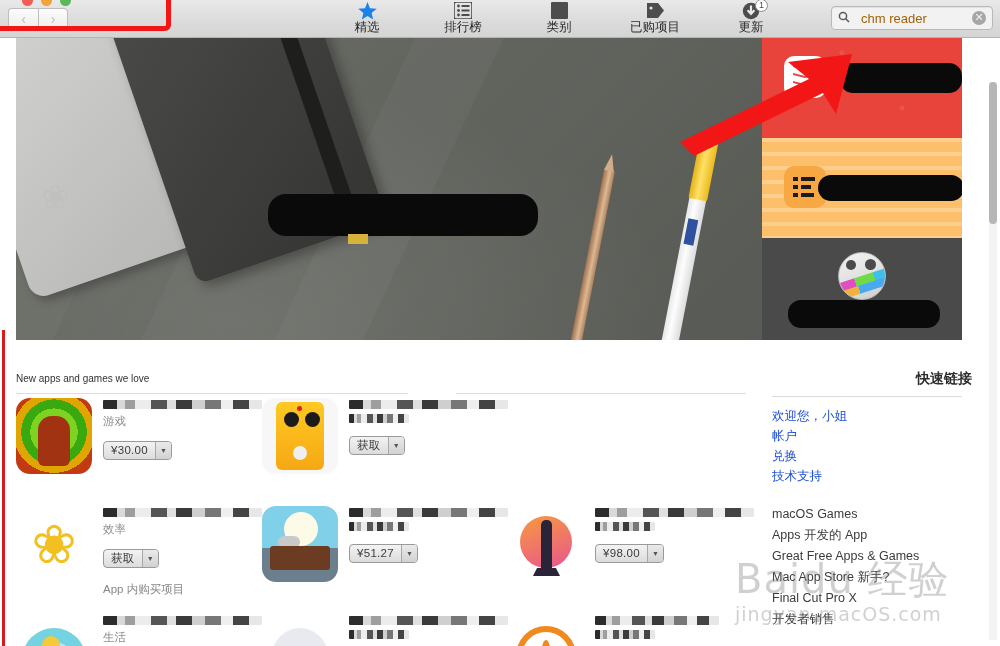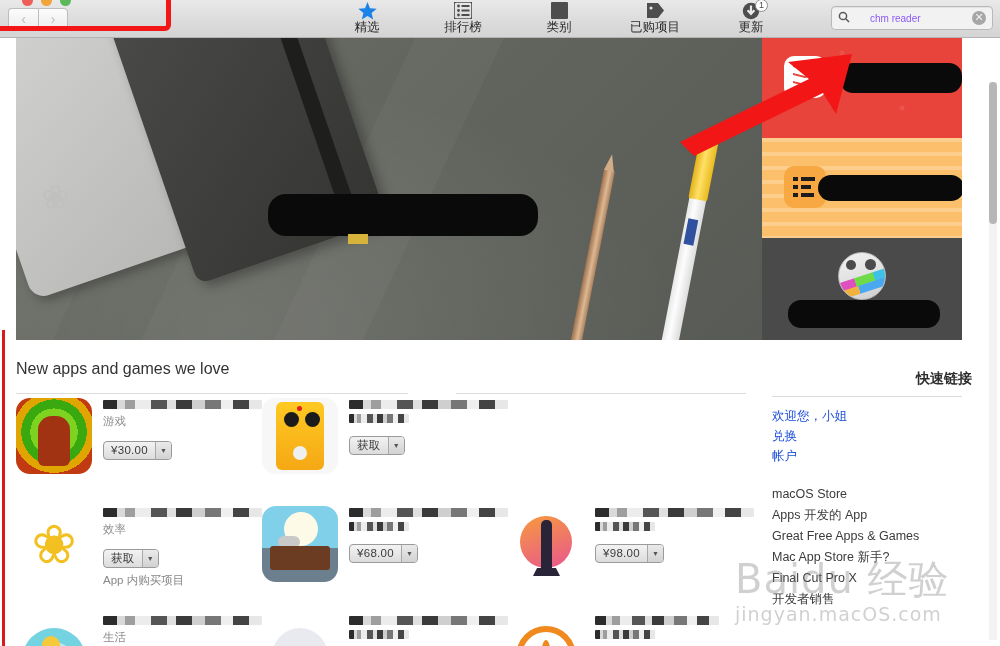--- a/index.html
+++ b/index.html
@@ -72,21 +72,21 @@
     width: 162px; height: 24px;
   }
   .search-field {
     width: 100%; height: 100%;
     background: #f2f2f2; border: 1px solid #b9b9b9;
     border-radius: 4px;
     display: flex; align-items: center;
     padding: 0 6px;
     box-shadow: inset 0 1px 1px rgba(0,0,0,0.07);
   }
-  .search-text { font-size: 10px; color: #8b5cf6; margin-left: 20px; flex: 1; }
+  .search-text { font-size: 13px; color: #a16207; margin-left: 11px; flex: 1; }
   .search-clear {
     width: 14px; height: 14px; border-radius: 50%;
     background: #a6a6a6; color: #f2f2f2;
     font-size: 11px; line-height: 14px; text-align: center;
     font-family: "DejaVu Sans", sans-serif;
   }
   .search-hl {
     position: absolute; left: -9px; top: -7px;
     width: 180px; height: 38px;
     border: 5px solid #f21616; border-radius: 6px;
@@ -237,22 +237,22 @@
     background: linear-gradient(90deg,#e04fc0 0 33%,#6fdb48 33% 66%,#3fc0e8 66%); }
   .filmicon .bands2 { position:absolute; left:-4px; top:31px; width:60px; height:8px; transform: rotate(-18deg);
     background: linear-gradient(90deg,#f0b23c 0 40%,#4aa8f0 40%); }
   .hcard .redact { border-radius: 13px; }
 
   
   .arrow-svg { position: absolute; left: 680px; top: 14px; z-index: 30; pointer-events: none; }
 
   
   .section-title {
-    position: absolute; left: 16px; top: 322px;
-    font-size: 16px; color: #333;
+    position: absolute; left: 16px; top: 335px;
+    font-size: 10px; color: #333;
   }
   .hr {
     position: absolute; height: 1px; background: #dddddd;
   }
   .hr.a { left: 16px; top: 355px; width: 392px; }
   .hr.b { left: 456px; top: 355px; width: 290px; }
 
   .grid { position: absolute; left: 16px; top: 360px; width: 740px; }
   .row { display: flex; height: 108px; }
   .cell { width: 246px; display: flex; }
@@ -281,21 +281,21 @@
   .pricebtn .p {
     padding: 0 7px; font-size: 11.5px; color: #3c3c3c; line-height: 17px;
     letter-spacing: 0.3px;
   }
   .pricebtn .arrow {
     width: 16px; border-left: 1px solid #a8a8a8;
     display:flex; align-items:center; justify-content:center;
     font-size: 7px; color: #555;
     background: linear-gradient(to bottom,#eaeaea,#d2d2d2);
   }
-  .iap { font-size: 11.5px; color: #888; margin-top: 5px; }
+  .iap { font-size: 11.5px; color: #888; margin-top: 14px; }
 
   
   .ic-soldier { background: radial-gradient(circle at 50% 45%, #7ed321 0 42%, #3aa80f 42% 58%, #e0a500 58% 72%, #c23a12 72%); }
   .ic-soldier:after { content:""; position:absolute; left:22px; top:18px; width:32px; height:50px; border-radius:14px 14px 6px 6px; background:#a13212; }
   .ic-pedal { background:#f7f7f7; }
   .ic-pedal .body { position:absolute; left:14px; top:4px; width:48px; height:68px; border-radius:6px; background: linear-gradient(180deg,#ffc922,#f5a814); }
   .ic-pedal .k1, .ic-pedal .k2 { position:absolute; width:15px; height:15px; border-radius:50%; background:#1b1b1b; top:14px; }
   .ic-pedal .k1 { left:22px; } .ic-pedal .k2 { left:43px; }
   .ic-pedal .led { position:absolute; left:35px; top:8px; width:5px; height:5px; border-radius:50%; background:#e02020; }
   .ic-pedal .sw { position:absolute; left:31px; top:48px; width:14px; height:14px; border-radius:50%; background:#efefef; }
@@ -574,21 +574,21 @@
         <div class="cell">
           <div class="icon-box ic-train">
             <span class="sun"></span>
               <span class="smoke"></span>
               <span class="loco"></span>
           </div>
           <div class="cell-info">
             <div class="blur-line"></div>
             <div class="blur-line short"></div>
             <div class="pricebtn" style="margin-top:8px;">
-              <span class="p">¥68.00</span>
+              <span class="p">¥51.27</span>
               <span class="arrow">▼</span>
             </div>
           </div>
         </div>
 
         <div class="cell">
           <div class="icon-box ic-samurai">
             <span class="sun"></span>
               <span class="fig"></span>
               <span class="base"></span>
@@ -640,26 +640,27 @@
         </div>
       </div>
     </div>
 
     <div class="rail">
       <h3>快速链接</h3>
       <div class="divider"></div>
 
       <div>
         <div class="lnk">欢迎您，小姐</div>
+        <div class="lnk">帐户</div>
         <div class="lnk">兑换</div>
-        <div class="lnk">帐户</div>
+        <div class="lnk">技术支持</div>
       </div>
 
       <div class="group2">
-        <div class="lnk">macOS Store</div>
+        <div class="lnk">macOS Games</div>
         <div class="lnk">Apps 开发的 App</div>
         <div class="lnk">Great Free Apps &amp; Games</div>
         <div class="lnk">Mac App Store 新手?</div>
         <div class="lnk">Final Cut Pro X</div>
         <div class="lnk">开发者销售</div>
 
       </div>
     </div>
 
     <div class="scrollbar">

